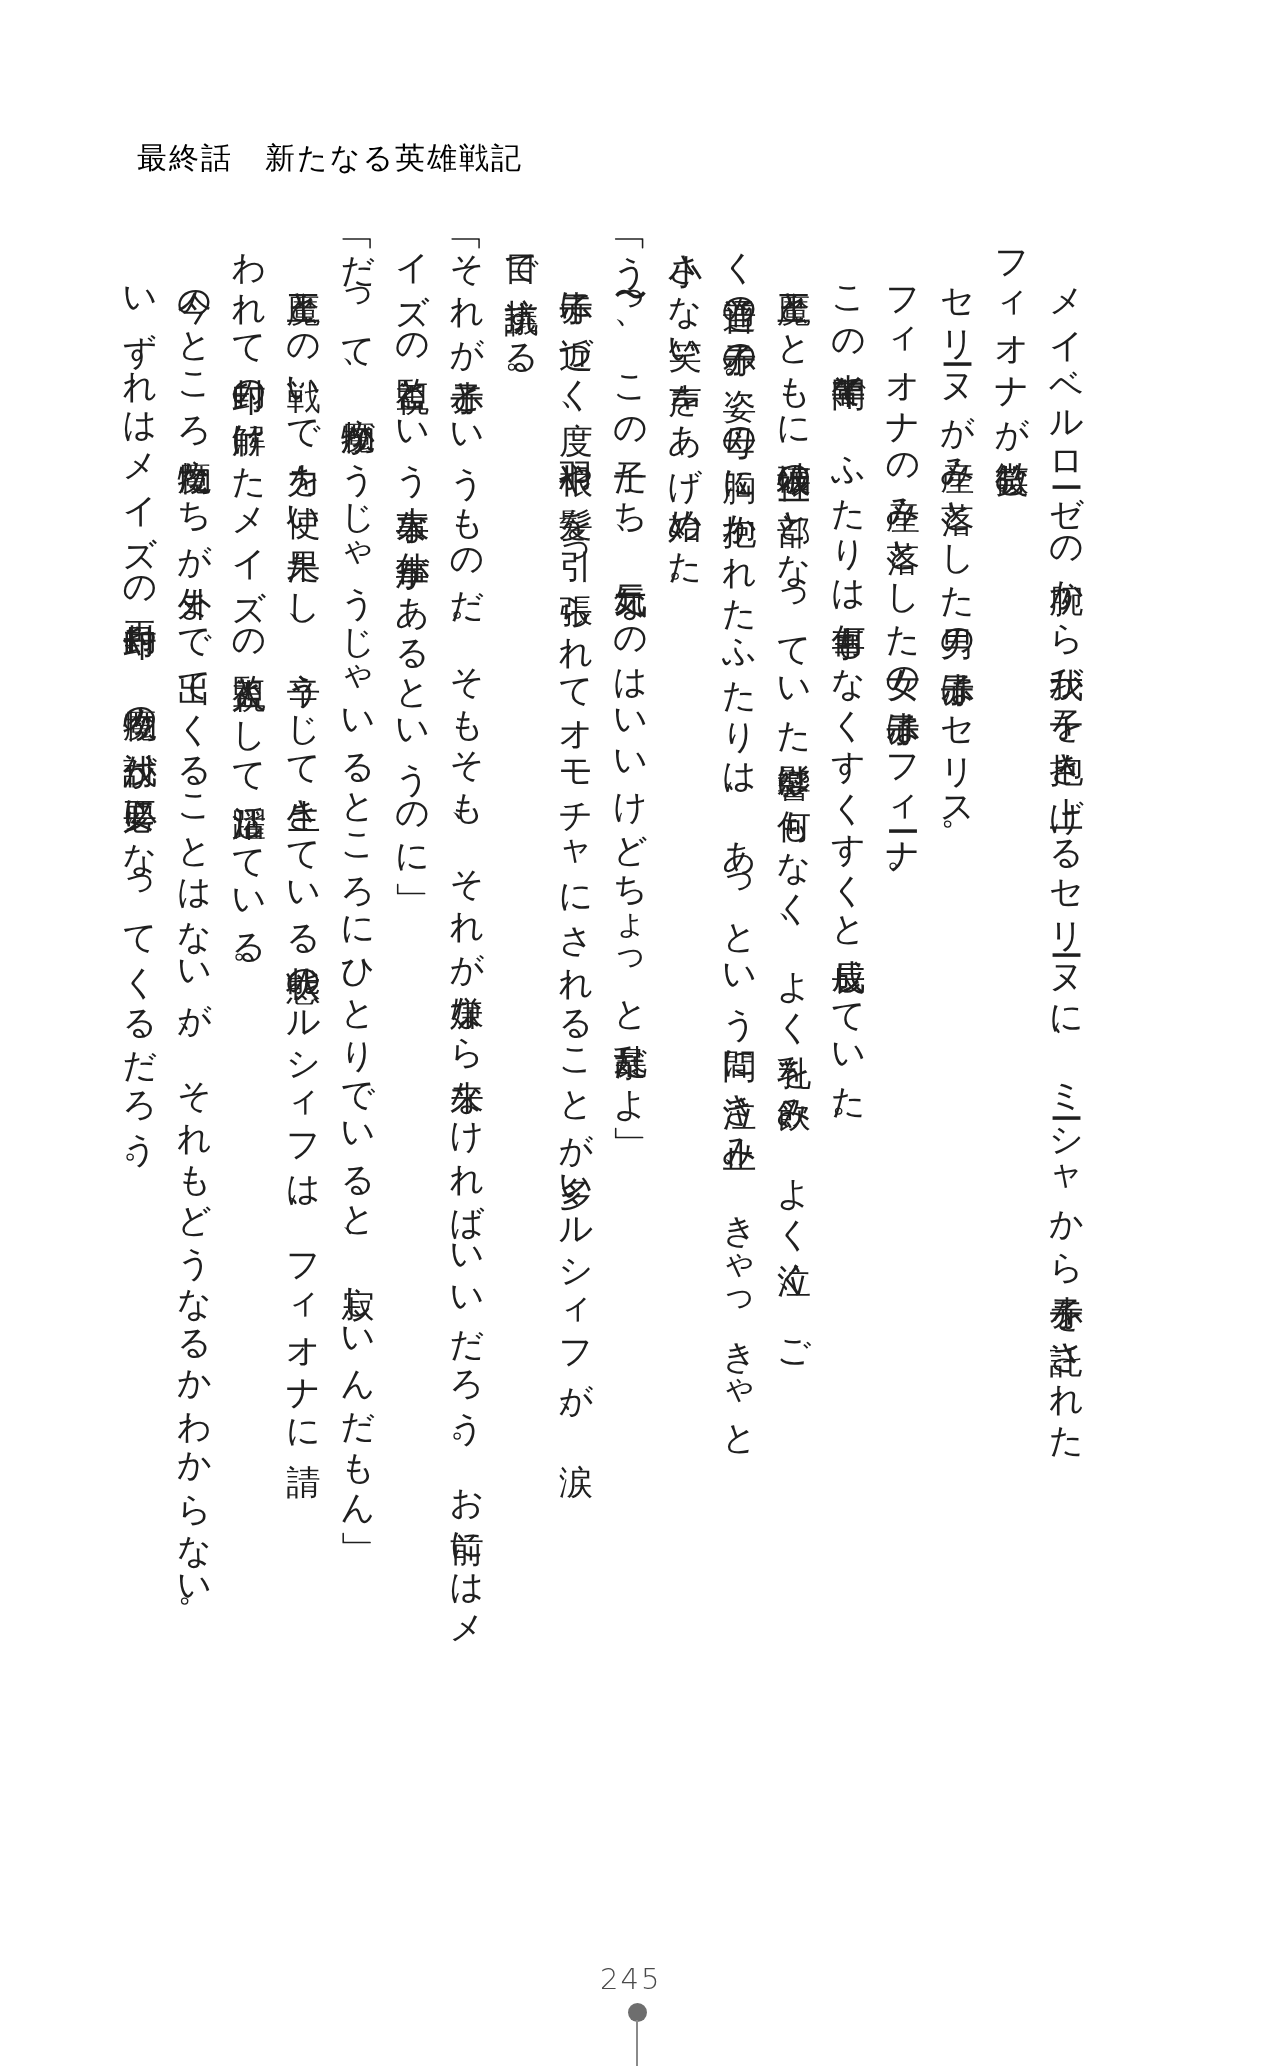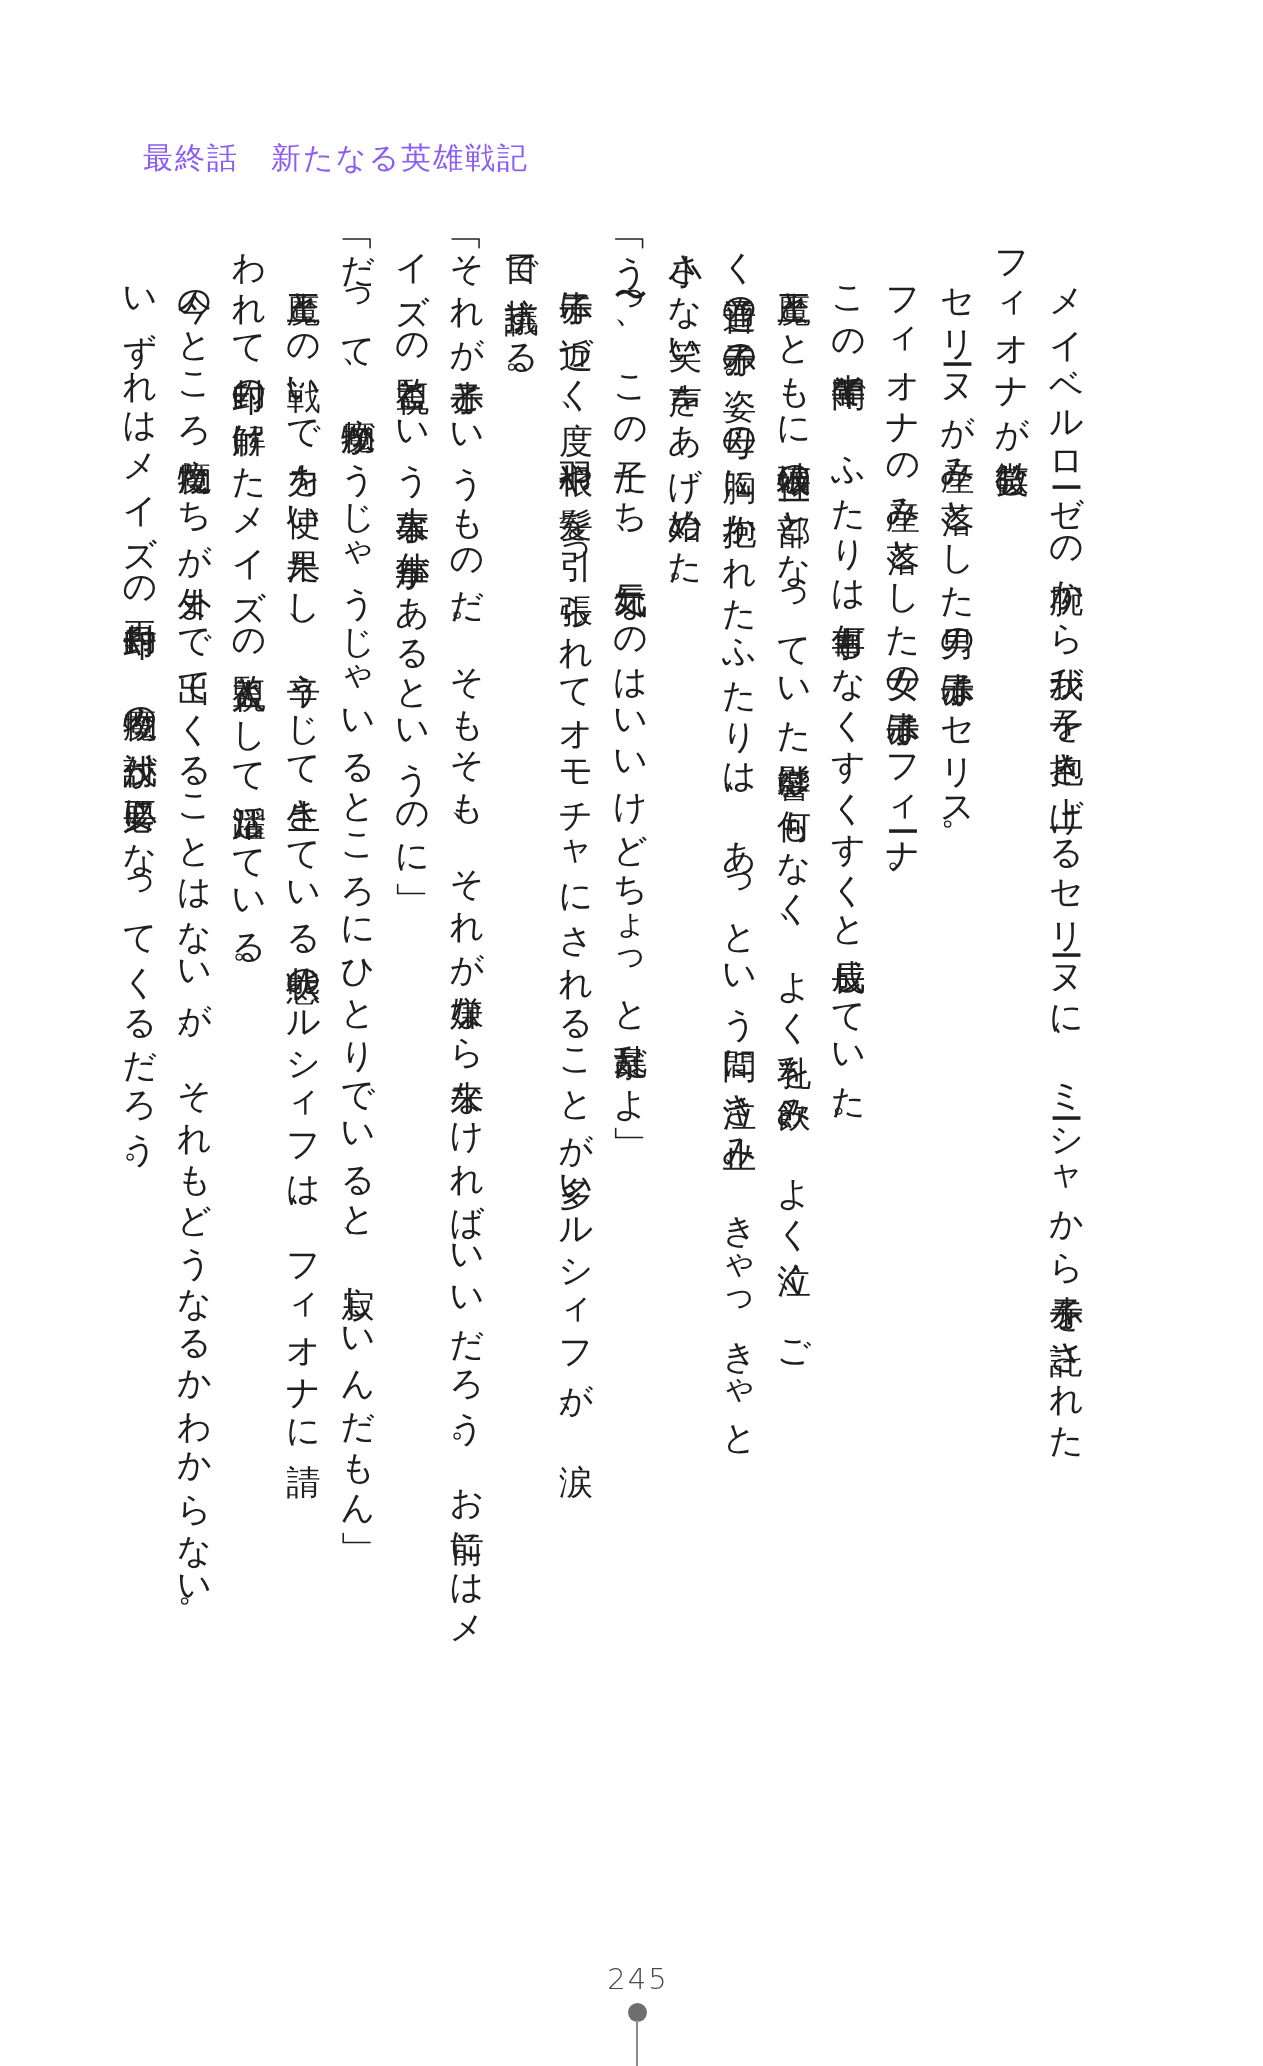--- a/index.html
+++ b/index.html
@@ -10,25 +10,25 @@
   .book-page {
     position: relative;
     width: 1263px;
     height: 2066px;
     background: #ffffff;
     overflow: hidden;
     font-family: "DejaVu Serif", "Liberation Serif", serif;
   }
   .running-header {
     position: absolute;
-    left: 143px;
+    left: 137px;
     top: 138px;
     font-size: 30px;
     letter-spacing: 2px;
-    color: #8b5cf6;
+    color: #000000;
     white-space: nowrap;
   }
   .text-block {
     position: absolute;
     top: 228px;
     right: 169px;
     height: 1470px;
     writing-mode: vertical-rl;
     text-orientation: mixed;
     font-size: 34px;
@@ -37,21 +37,21 @@
     color: #1f1f1f;
   }
   .tline {
     white-space: nowrap;
   }
   .page-number {
     position: absolute;
     left: 600px;
     top: 1962px;
     width: 76px;
-    text-align: center;
+    text-align: left;
     font-family: "DejaVu Sans", "Liberation Sans", sans-serif;
     font-weight: 300;
     font-size: 29px;
     letter-spacing: 2px;
     color: #4a4a4a;
   }
   .marker-dot {
     position: absolute;
     left: 628px;
     top: 2003px;

